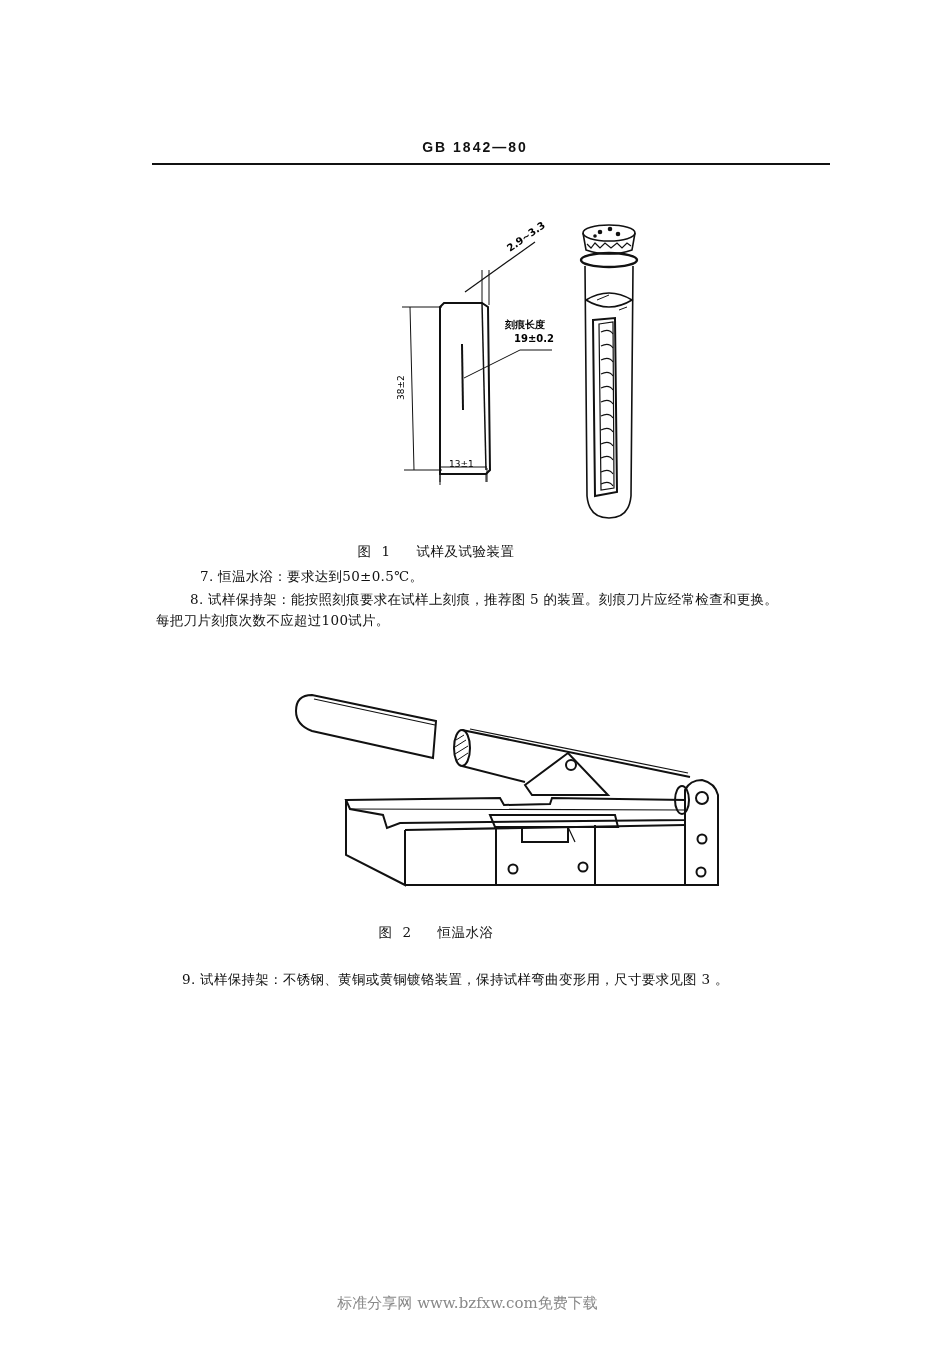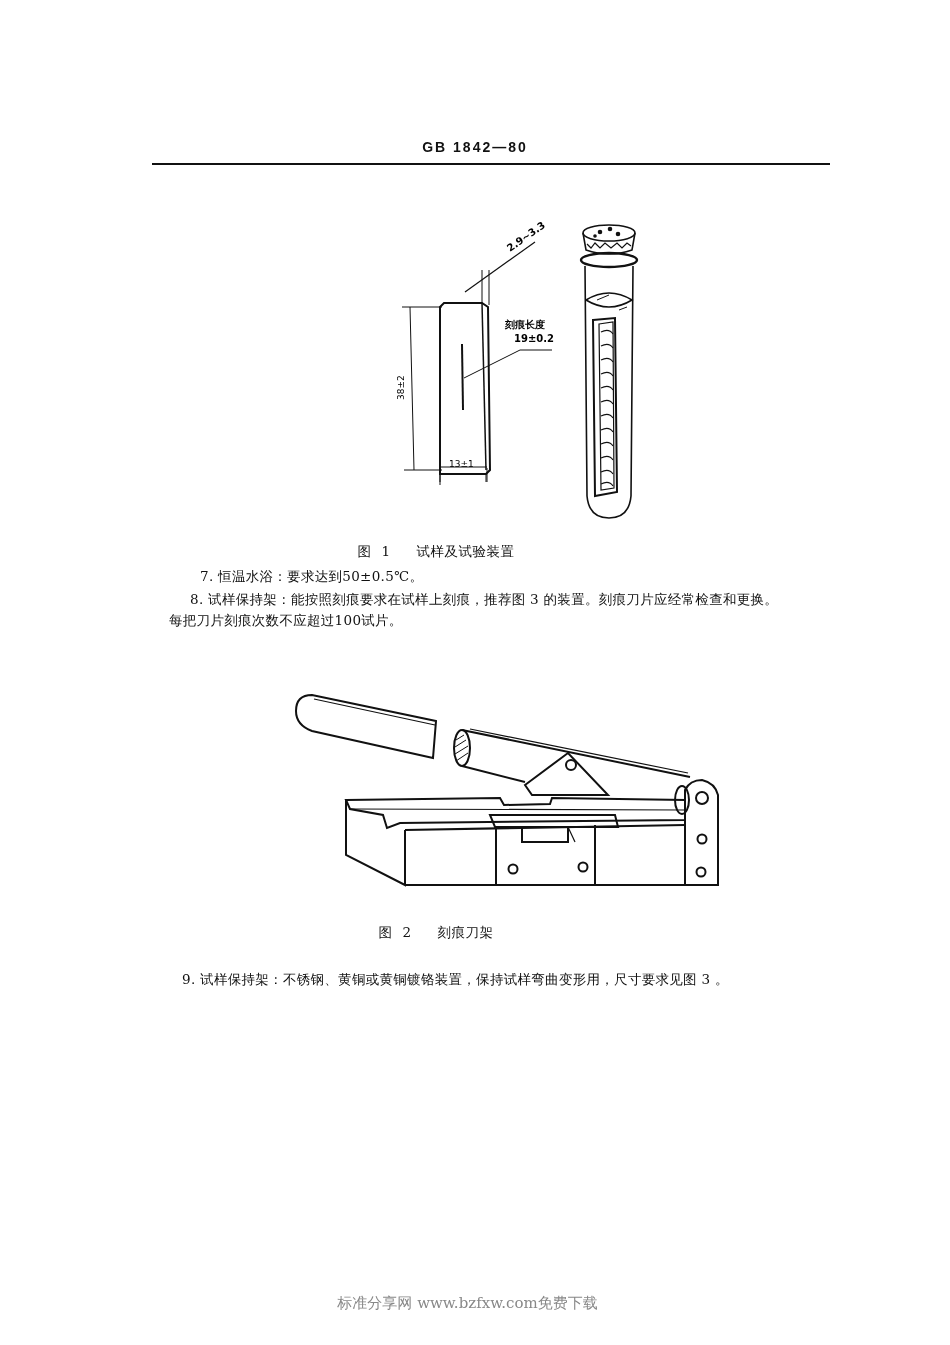--- a/index.html
+++ b/index.html
@@ -97,23 +97,23 @@
   <span>图</span><span class="num">1</span><span>试样及试验装置</span>
 </div>
 
 <div class="abs para" style="left:200px;top:566px">
   <span>7.</span>
   <span>恒温水浴：</span><span>要求达到50±0.5℃。</span>
 </div>
 
 <div class="abs para" style="left:190px;top:589px;width:650px">
   <span>8.</span>
-  <span>试样保持架：</span><span>能按照刻痕要求在试样上刻痕，推荐图 3 的装置。刻痕刀片应经常检查和更换。</span>
+  <span>试样保持架：</span><span>能按照刻痕要求在试样上刻痕，推荐图 5 的装置。刻痕刀片应经常检查和更换。</span>
 </div>
-<div class="abs para" style="left:169px;top:610px">每把刀片刻痕次数不应超过100试片。</div>
+<div class="abs para" style="left:156px;top:610px">每把刀片刻痕次数不应超过100试片。</div>
 
 <svg class="abs" style="left:290px;top:685px" width="440" height="210">
   <g fill="none" stroke="#111" stroke-width="2">
 
     <path d="M146 36 L22 10 Q6 10 6 26 Q6 40 22 46 L143 73 Z"></path>
     <line x1="24" y1="14" x2="145" y2="40" stroke-width="1.2"></line>
 
     <ellipse cx="172" cy="63" rx="8" ry="18"></ellipse>
     <path d="M172 45 L400 92 M172 81 L235 97"></path>
     <path d="M180 44 L398 88" stroke-width="1.2"></path>
@@ -144,21 +144,21 @@
   </g>
   <g stroke="#111" stroke-width="1">
     <line x1="166" y1="55" x2="174" y2="50"></line>
       <line x1="165" y1="62" x2="176" y2="55"></line>
     <line x1="165" y1="69" x2="178" y2="61"></line>
       <line x1="166" y1="76" x2="178" y2="68"></line>
   </g>
 </svg>
 
 <div class="abs caption" style="top:924px">
-  <span>图</span><span class="num">2</span><span>刻痕刀架</span>
+  <span>图</span><span class="num">2</span><span>恒温水浴</span>
 </div>
 
 <div class="abs para" style="left:182px;top:969px">
   <span>9.</span>
   <span>试样保持架：</span><span>不锈钢、黄铜或黄铜镀铬装置，保持试样弯曲变形用，尺寸要求见图 3 。</span>
 </div>
 
 <div class="abs footer">标准分享网 www.bzfxw.com免费下载</div>
 
 </body></html>

